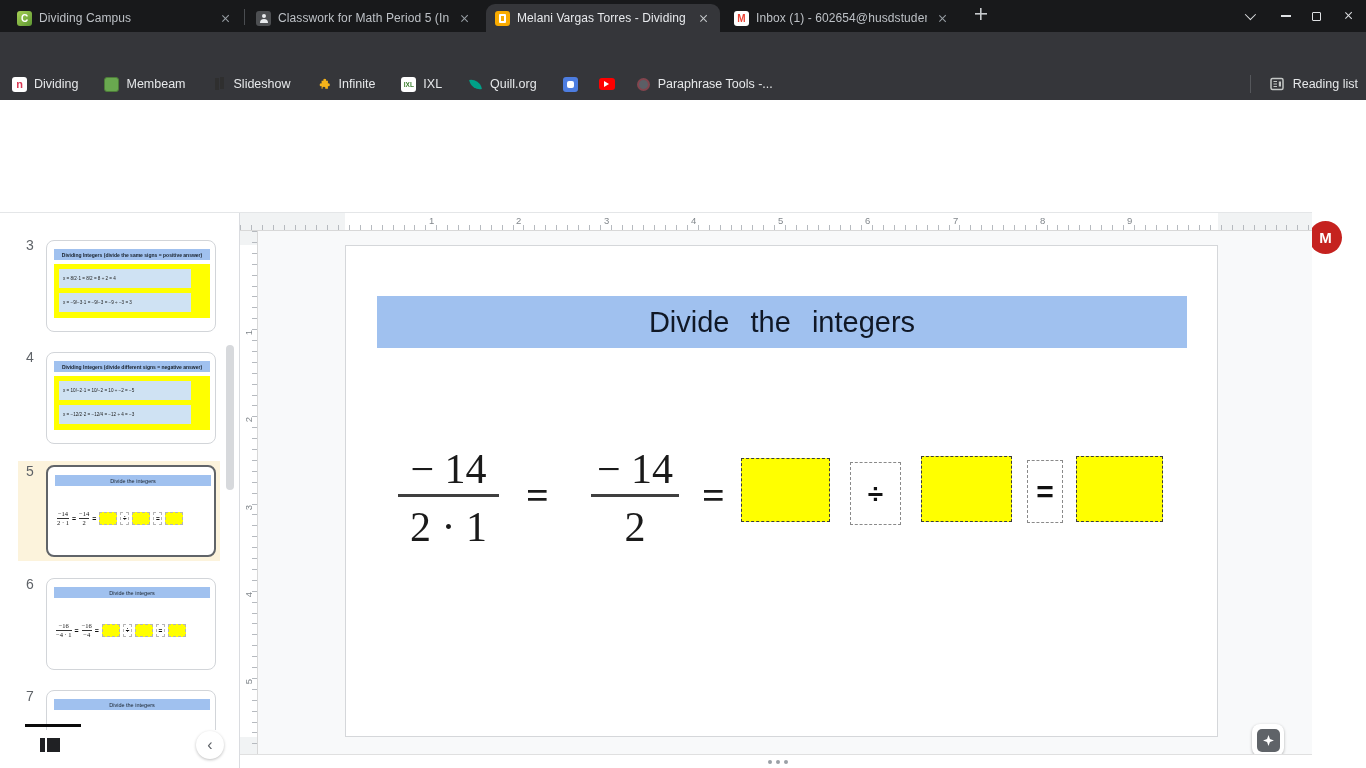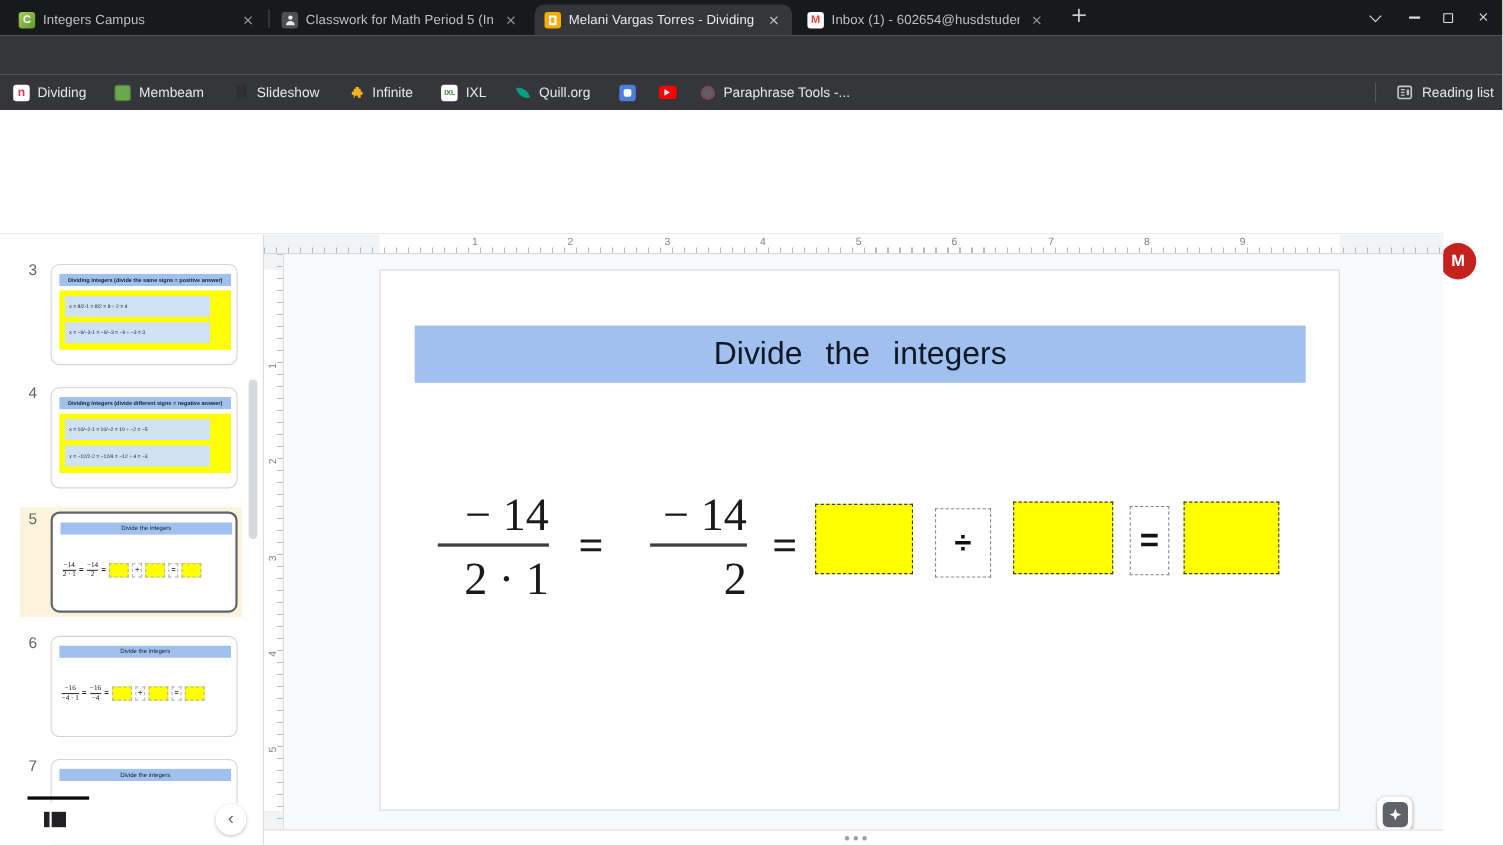--- a/index.html
+++ b/index.html
@@ -101,21 +101,21 @@
   .hruler{position:absolute;left:0;top:0;width:1072px;height:18px;background:#fff;border-bottom:1px solid #d8d8d8}
   .hruler .gz{position:absolute;top:0;height:17px;background:#f1f3f4}
   .hticks{position:absolute;left:0;bottom:0;width:100%;height:5px;background:repeating-linear-gradient(90deg,#b6babf 0 1px,transparent 1px 10.9px)}
   .hnum{position:absolute;top:2px;font-size:9.5px;color:#80868b}
   .vruler{position:absolute;left:0;top:18px;width:18px;height:537px;background:#fff;border-right:1px solid #d8d8d8}
   .vruler .gz{position:absolute;left:0;width:17px;background:#f1f3f4}
   .vticks{position:absolute;top:0;right:0;height:100%;width:5px;background:repeating-linear-gradient(180deg,#b6babf 0 1px,transparent 1px 10.9px)}
   .vnum{position:absolute;left:1px;width:14px;text-align:center;font-size:9.5px;color:#80868b;transform:rotate(-90deg)}
   .page{position:absolute;left:105px;top:32px;width:873px;height:492px;background:#fff;border:1px solid #d5d7da}
   .banner{position:absolute;left:31px;top:50px;width:810px;height:52px;background:#a0c1ef;display:flex;align-items:center;justify-content:center;font-size:29px;color:#101826;word-spacing:13px}
-  .fracnum,.fracden{position:absolute;width:100%;text-align:right;font-family:"Liberation Serif","DejaVu Serif",serif;font-size:42px;line-height:46px;color:#1a1a1a}
+  .fracnum,.fracden{position:absolute;width:100%;text-align:center;font-family:"Liberation Serif","DejaVu Serif",serif;font-size:42px;line-height:46px;color:#1a1a1a}
   .fracbar{position:absolute;top:48px;left:0;width:100%;height:2.5px;background:#3f3f3f}
   .fracgrp{position:absolute;top:200px;height:106px}
   .fracgrp .fracnum{top:0}.fracgrp .fracden{top:58px}
   .bigeq{position:absolute;top:226px;font-family:"Liberation Serif","DejaVu Serif",serif;font-weight:bold;font-size:40px;color:#1a1a1a}
   .ybox{position:absolute;background:#ffff00;border:1.5px dashed #3c3c3c}
   .opbox{position:absolute;background:#fff;border:1.5px dashed #8a8a8a;display:flex;align-items:center;justify-content:center;font-weight:bold;color:#111}
   .notesbar{position:absolute;left:0;top:541px;width:1072px;height:14px;background:#fff;border-top:1px solid #e0e0e0}
   .notesdots{position:absolute;left:528px;top:5px;width:4px;height:4px;border-radius:50%;background:#9aa0a6;box-shadow:8px 0 0 #9aa0a6,16px 0 0 #9aa0a6}
   .explore{position:absolute;left:1012px;top:511px;width:32px;height:32px;background:#fff;border-radius:8px;box-shadow:0 1px 3px rgba(0,0,0,.3);display:flex;align-items:center;justify-content:center}
   .explore .pad{width:23px;height:23px;background:#5f6368;border-radius:5px;display:flex;align-items:center;justify-content:center}
@@ -137,21 +137,21 @@
   .mapico .tip{position:absolute;left:5px;top:11px;width:0;height:0;border-left:3px solid transparent;border-right:3px solid transparent;border-top:5px solid #ea4335}
 </style>
 </head>
 <body>
 
 <div class="screen">
 
   <div class="tabstrip">
     <div class="tab" style="left:8px">
       <span class="fav fav-ic">C</span>
-      <span class="tab-title">Integers Campus</span>
+      <span class="tab-title">Dividing Campus</span>
       <span class="tab-close">
           <span class="xicon"></span>
         </span>
     </div>
     <div class="tab-sep" style="left:244px"></div>
     <div class="tab" style="left:247px">
       <span class="fav fav-cr">
           <span class="p-head"></span>
           <span class="p-body"></span>
         </span>

